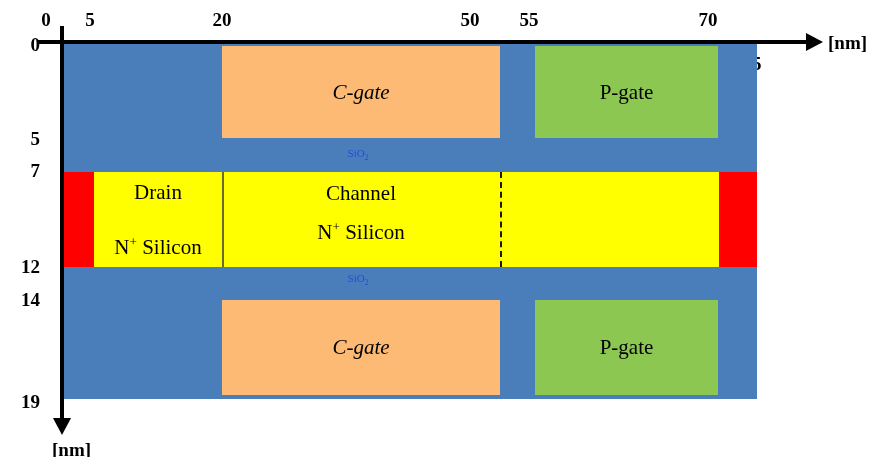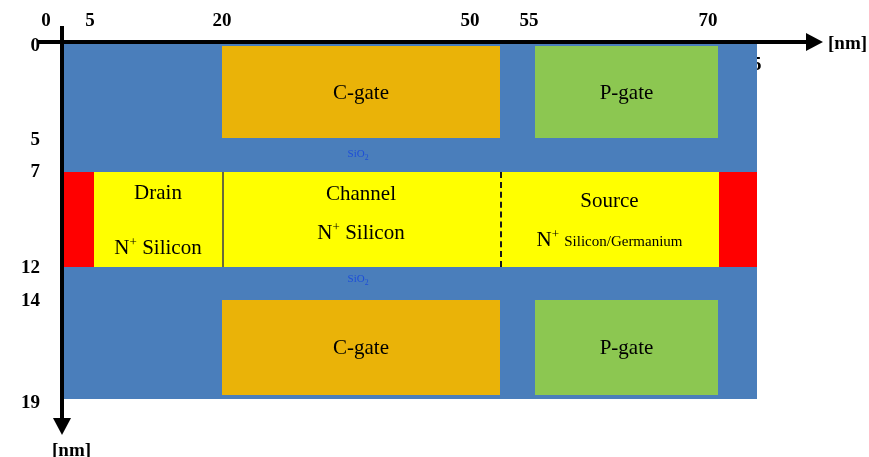--- a/index.html
+++ b/index.html
@@ -80,21 +80,21 @@
   }
   .gate {
     position: absolute;
     display: flex;
     align-items: center;
     justify-content: center;
     color: #000000;
     font-size: 21px;
     line-height: 1;
   }
-  .gate-c { background: #eab308; }
+  .gate-c { background: #fdba74; font-style: italic; }
   .gate-p { background: #8CC751; }
 
   .channel-band {
     position: absolute;
     background: #FFFF00;
   }
   .contact {
     position: absolute;
     background: #FF0000;
   }
@@ -184,24 +184,20 @@
   <div class="seg" style="left:94px; top:172px; width:128px; height:95px;gap:16px;">
     <div class="seg-title">Drain</div>
     <div class="seg-sub"><span>N</span><sup>+</sup> <span>Silicon</span></div>
   </div>
 
   <div class="seg" style="left:222px; top:172px; width:278px; height:81px;">
     <div class="seg-title">Channel</div>
     <div class="seg-sub"><span>N</span><sup>+</sup> <span>Silicon</span></div>
   </div>
 
-  <div class="seg" style="left:500px; top:172px; width:219px; height:95px;">
-    <div class="seg-title">Source</div>
-    <div class="seg-sub"><span>N</span><sup>+</sup> <span class="small">Silicon/Germanium</span></div>
-  </div>
 
   <div class="oxide-label" style="left:358px; top:273px;">
     <span>SiO</span><sub>2</sub>
   </div>
 
   <div class="gate gate-c" style="left:222px; top:300px; width:278px; height:95px;">
     <span>C-gate</span>
   </div>
   <div class="gate gate-p" style="left:535px; top:300px; width:183px; height:95px;">
     <span>P-gate</span>

